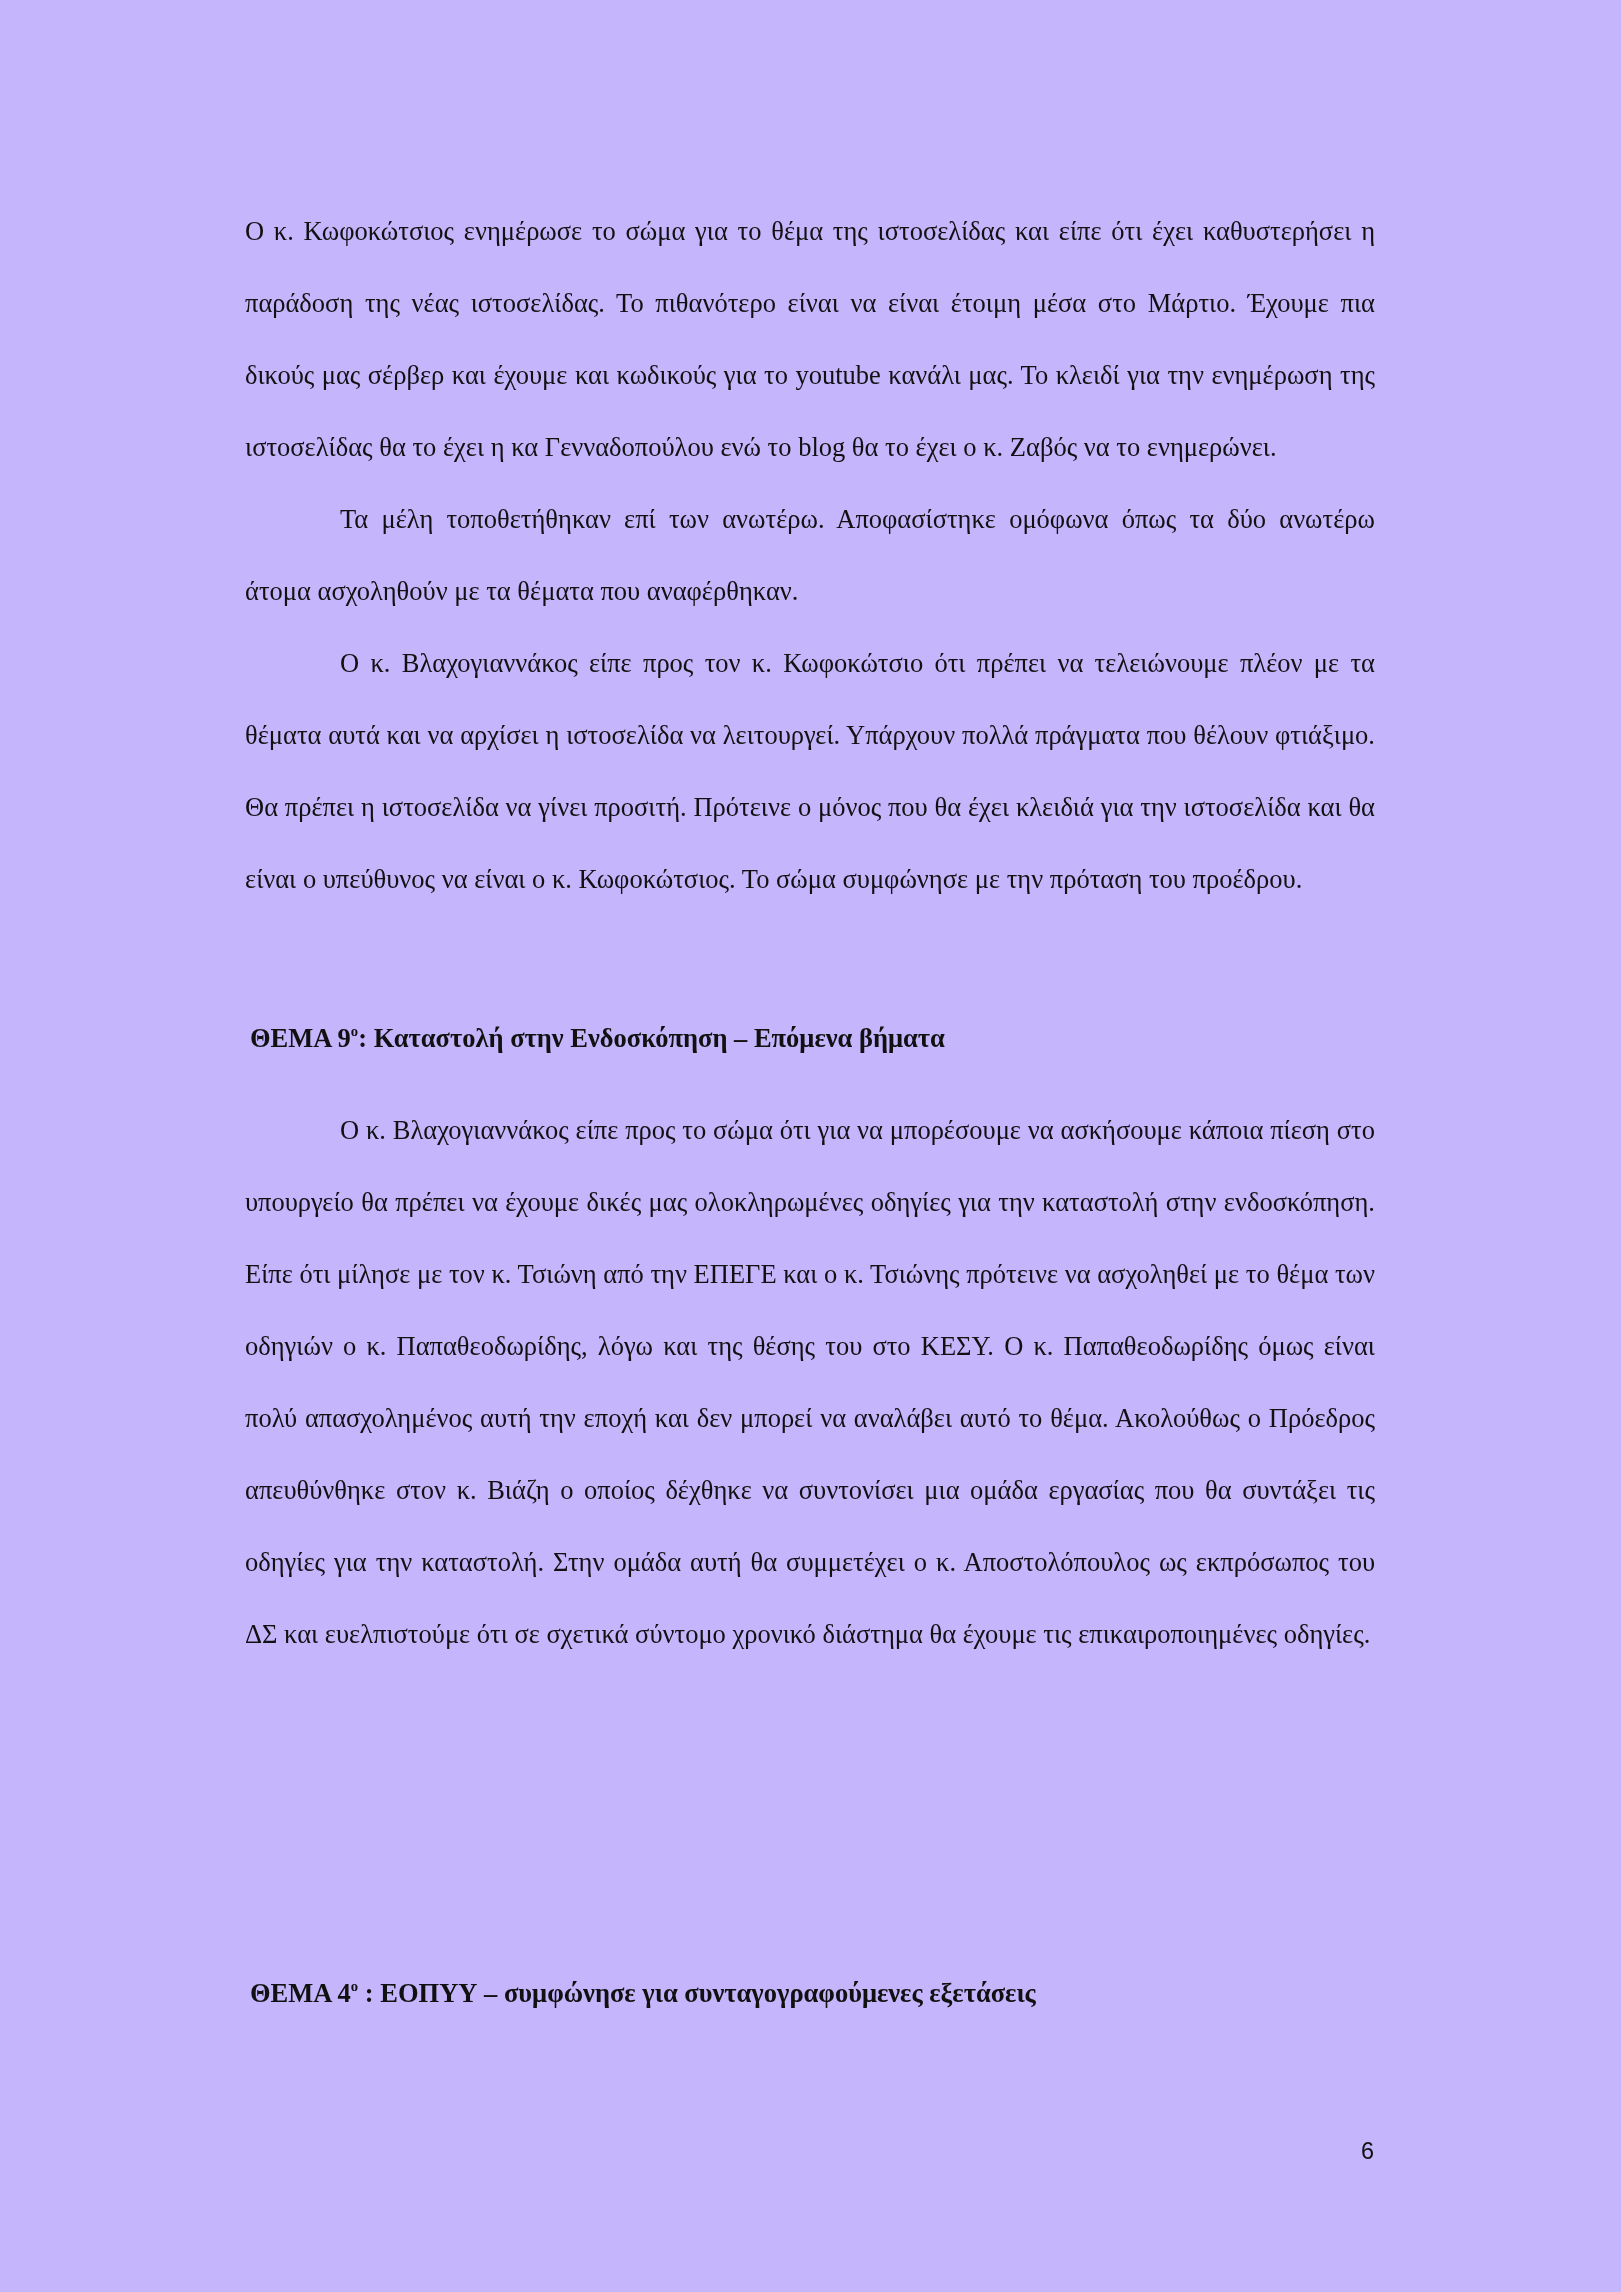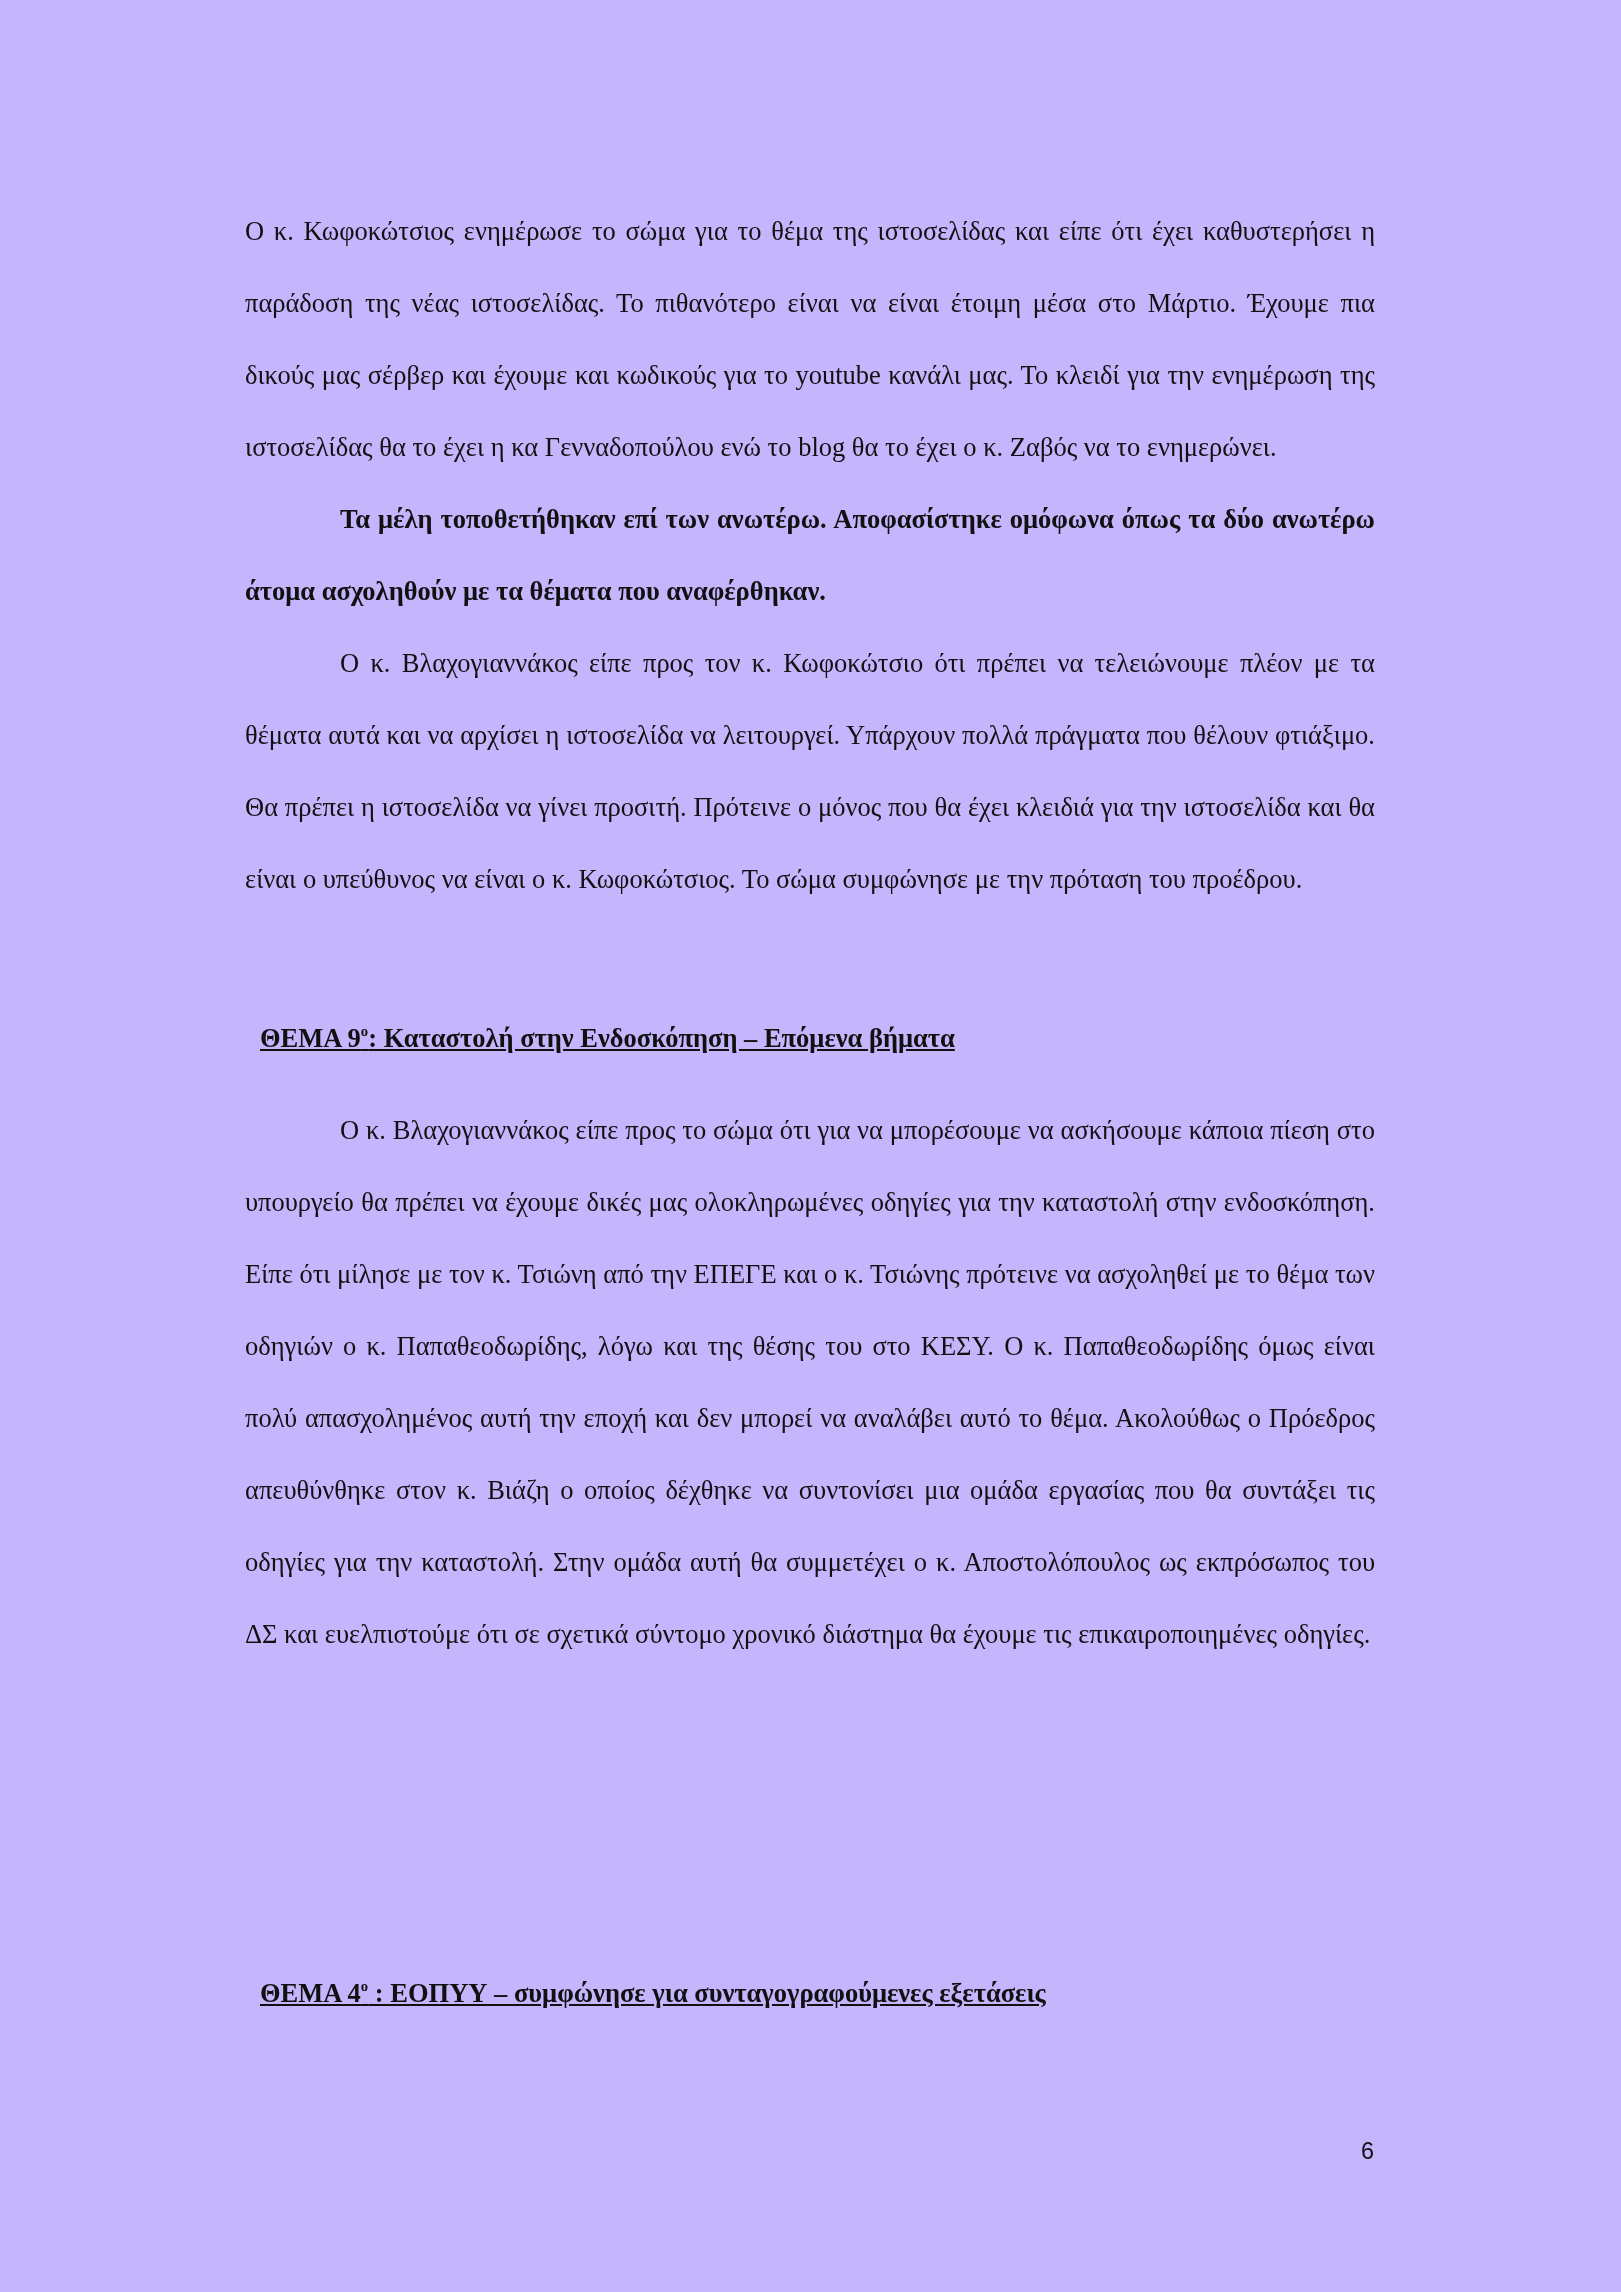--- a/index.html
+++ b/index.html
@@ -33,26 +33,25 @@
       text-align-last: left;
     }
     .text-block p {
       margin: 0;
     }
     .indent {
       text-indent: 95px;
     }
     .heading {
       position: absolute;
-      left: 260px;
+      left: 250px;
       font-size: 26.5px;
       font-weight: bold;
       white-space: nowrap;
       line-height: 39px;
-      text-decoration: underline;
     }
     .heading sup {
       font-size: 14.7px;
       vertical-align: 10.8px;
       line-height: 0;
     }
     .page-number {
       position: absolute;
       left: 1361px;
       top: 2137px;
@@ -61,21 +60,21 @@
       line-height: 29px;
     }
   </style>
 </head>
 <body>
 
 <div class="page">
 
   <div class="text-block" style="top: 195px;">
     <p>Ο κ. Κωφοκώτσιος ενημέρωσε το σώμα για το θέμα της ιστοσελίδας και είπε ότι έχει καθυστερήσει η παράδοση της νέας ιστοσελίδας. Το πιθανότερο είναι να είναι έτοιμη μέσα στο Μάρτιο. Έχουμε πια δικούς μας σέρβερ και έχουμε και κωδικούς για το youtube κανάλι μας. Το κλειδί για την ενημέρωση της ιστοσελίδας θα το έχει η κα Γενναδοπούλου ενώ το blog θα το έχει ο κ. Ζαβός να το ενημερώνει.</p>
-    <p class="indent" style="margin-top: 0px; font-weight: bold;">Τα μέλη τοποθετήθηκαν επί των ανωτέρω. Αποφασίστηκε ομόφωνα όπως τα δύο ανωτέρω άτομα ασχοληθούν με τα θέματα που αναφέρθηκαν.</p>
+    <p class="indent" style="margin-top: 0px;">Τα μέλη τοποθετήθηκαν επί των ανωτέρω. Αποφασίστηκε ομόφωνα όπως τα δύο ανωτέρω άτομα ασχοληθούν με τα θέματα που αναφέρθηκαν.</p>
     <p class="indent" style="margin-top: 0px;">Ο κ. Βλαχογιαννάκος είπε προς τον κ. Κωφοκώτσιο ότι πρέπει να τελειώνουμε πλέον με τα θέματα αυτά και να αρχίσει η ιστοσελίδα να λειτουργεί. Υπάρχουν πολλά πράγματα που θέλουν φτιάξιμο. Θα πρέπει η ιστοσελίδα να γίνει προσιτή. Πρότεινε ο μόνος που θα έχει κλειδιά για την ιστοσελίδα και θα είναι ο υπεύθυνος να είναι ο κ. Κωφοκώτσιος. Το σώμα συμφώνησε με την πρόταση του προέδρου.</p>
   </div>
 
   <div class="heading" style="top: 1019px;">
     <span>ΘΕΜΑ 9</span><sup>ο</sup><span>: Καταστολή στην Ενδοσκόπηση – Επόμενα βήματα</span>
   </div>
 
   <div class="text-block" style="top: 1094px;">
     <p class="indent">Ο κ. Βλαχογιαννάκος είπε προς το σώμα ότι για να μπορέσουμε να ασκήσουμε κάποια πίεση στο υπουργείο θα πρέπει να έχουμε δικές μας ολοκληρωμένες οδηγίες για την καταστολή στην ενδοσκόπηση. Είπε ότι μίλησε με τον κ. Τσιώνη από την ΕΠΕΓΕ και ο κ. Τσιώνης πρότεινε να ασχοληθεί με το θέμα των οδηγιών ο κ. Παπαθεοδωρίδης, λόγω και της θέσης του στο ΚΕΣΥ. Ο κ. Παπαθεοδωρίδης όμως είναι πολύ απασχολημένος αυτή την εποχή και δεν μπορεί να αναλάβει αυτό το θέμα. Ακολούθως ο Πρόεδρος απευθύνθηκε στον κ. Βιάζη ο οποίος δέχθηκε να συντονίσει μια ομάδα εργασίας που θα συντάξει τις οδηγίες για την καταστολή. Στην ομάδα αυτή θα συμμετέχει ο κ. Αποστολόπουλος ως εκπρόσωπος του ΔΣ και ευελπιστούμε ότι σε σχετικά σύντομο χρονικό διάστημα θα έχουμε τις επικαιροποιημένες οδηγίες.</p>
   </div>

